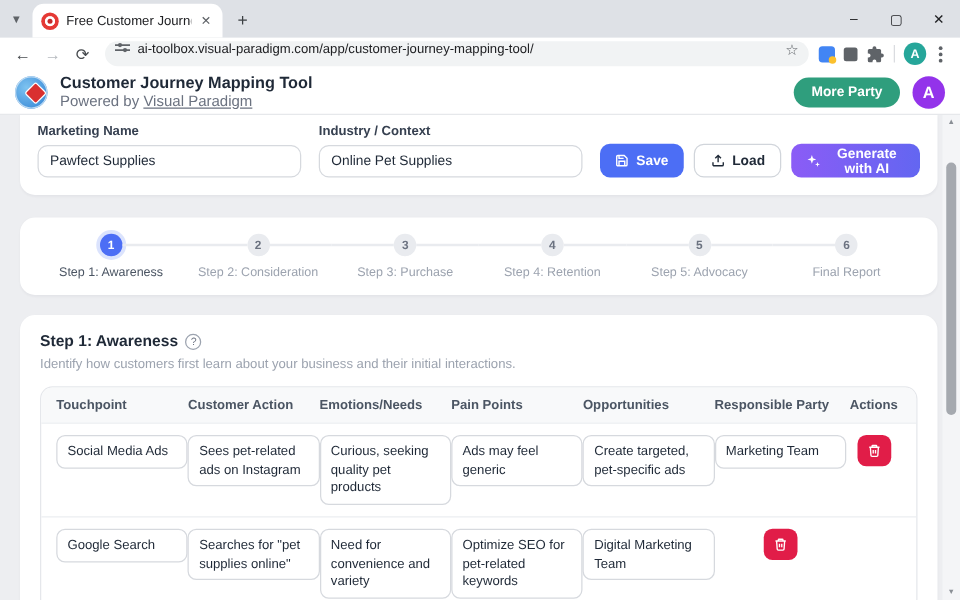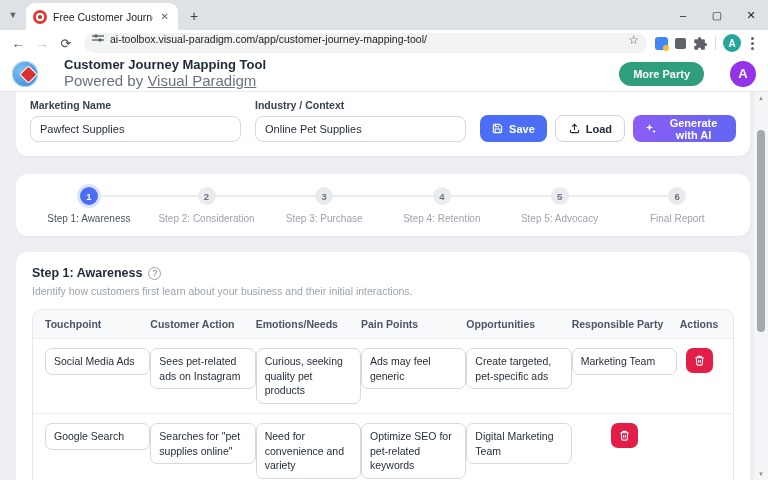--- a/index.html
+++ b/index.html
@@ -40,28 +40,28 @@
   .ext-dark { width:11px; height:11px; border-radius:2px; background:#5f6368; margin:0 3px; cursor:pointer; }
   .puzzle { width:15px; height:15px; color:#5f6368; cursor:pointer; }
   .tb-sep { width:1px; height:14px; background:#dadce0; margin:0 3px; }
   .chrome-avatar { width:18px; height:18px; border-radius:50%; background:var(--avatar_teal,#26a69a);
     color:#fff; font-size:10px; font-weight:bold; display:flex; align-items:center; justify-content:center; cursor:pointer; }
   .kebab { display:flex; flex-direction:column; gap:2px; padding:3px 6px; cursor:pointer; }
   .kebab i { width:3px; height:3px; border-radius:50%; background:#5f6368; }
 
   
   .app-header { height:36px; background:#fff; border-bottom:1px solid #e6e8eb;
-    display:flex; align-items:center; padding:0 12px; gap:26px; }
+    display:flex; align-items:center; padding:0 12px; gap:10px; }
   .logo { width:26px; height:26px; border-radius:50%; flex:none;
     background:radial-gradient(circle at 35% 35%, #7ec3f0, #2d7fd3); position:relative;
     box-shadow:inset 0 0 0 1px #bcd9f2; }
   .logo::after { content:""; position:absolute; right:3px; top:7px; width:11px; height:11px;
     background:#d93030; transform:rotate(45deg); border:1.5px solid #fff; border-radius:2px; }
   .app-title { font-size:13px; font-weight:bold; color:#1f2937; line-height:1.15; }
-  .powered { font-size:15px; color:#6b7280; }
+  .powered { font-size:12px; color:#6b7280; }
   .powered a { color:#6b7280; }
   .hdr-spacer { flex:1; }
   .more-apps { background:var(--green,#2f9e7d); color:#fff; border:none; border-radius:15px;
     font-size:11px; font-weight:bold; padding:6px 14px; cursor:pointer; font-family:inherit; }
   .app-avatar { width:26px; height:26px; border-radius:50%; background:var(--avatar_purple,#9333ea);
     color:#fff; font-weight:bold; font-size:13px; display:flex; align-items:center; justify-content:center; cursor:pointer; }
 
   
   .content { position:relative; height:388px; padding:0 18px 0 16px; overflow:hidden; }
   .card { background:#fff; border-radius:12px; box-shadow:0 1px 2px rgba(16,24,40,.04); }

